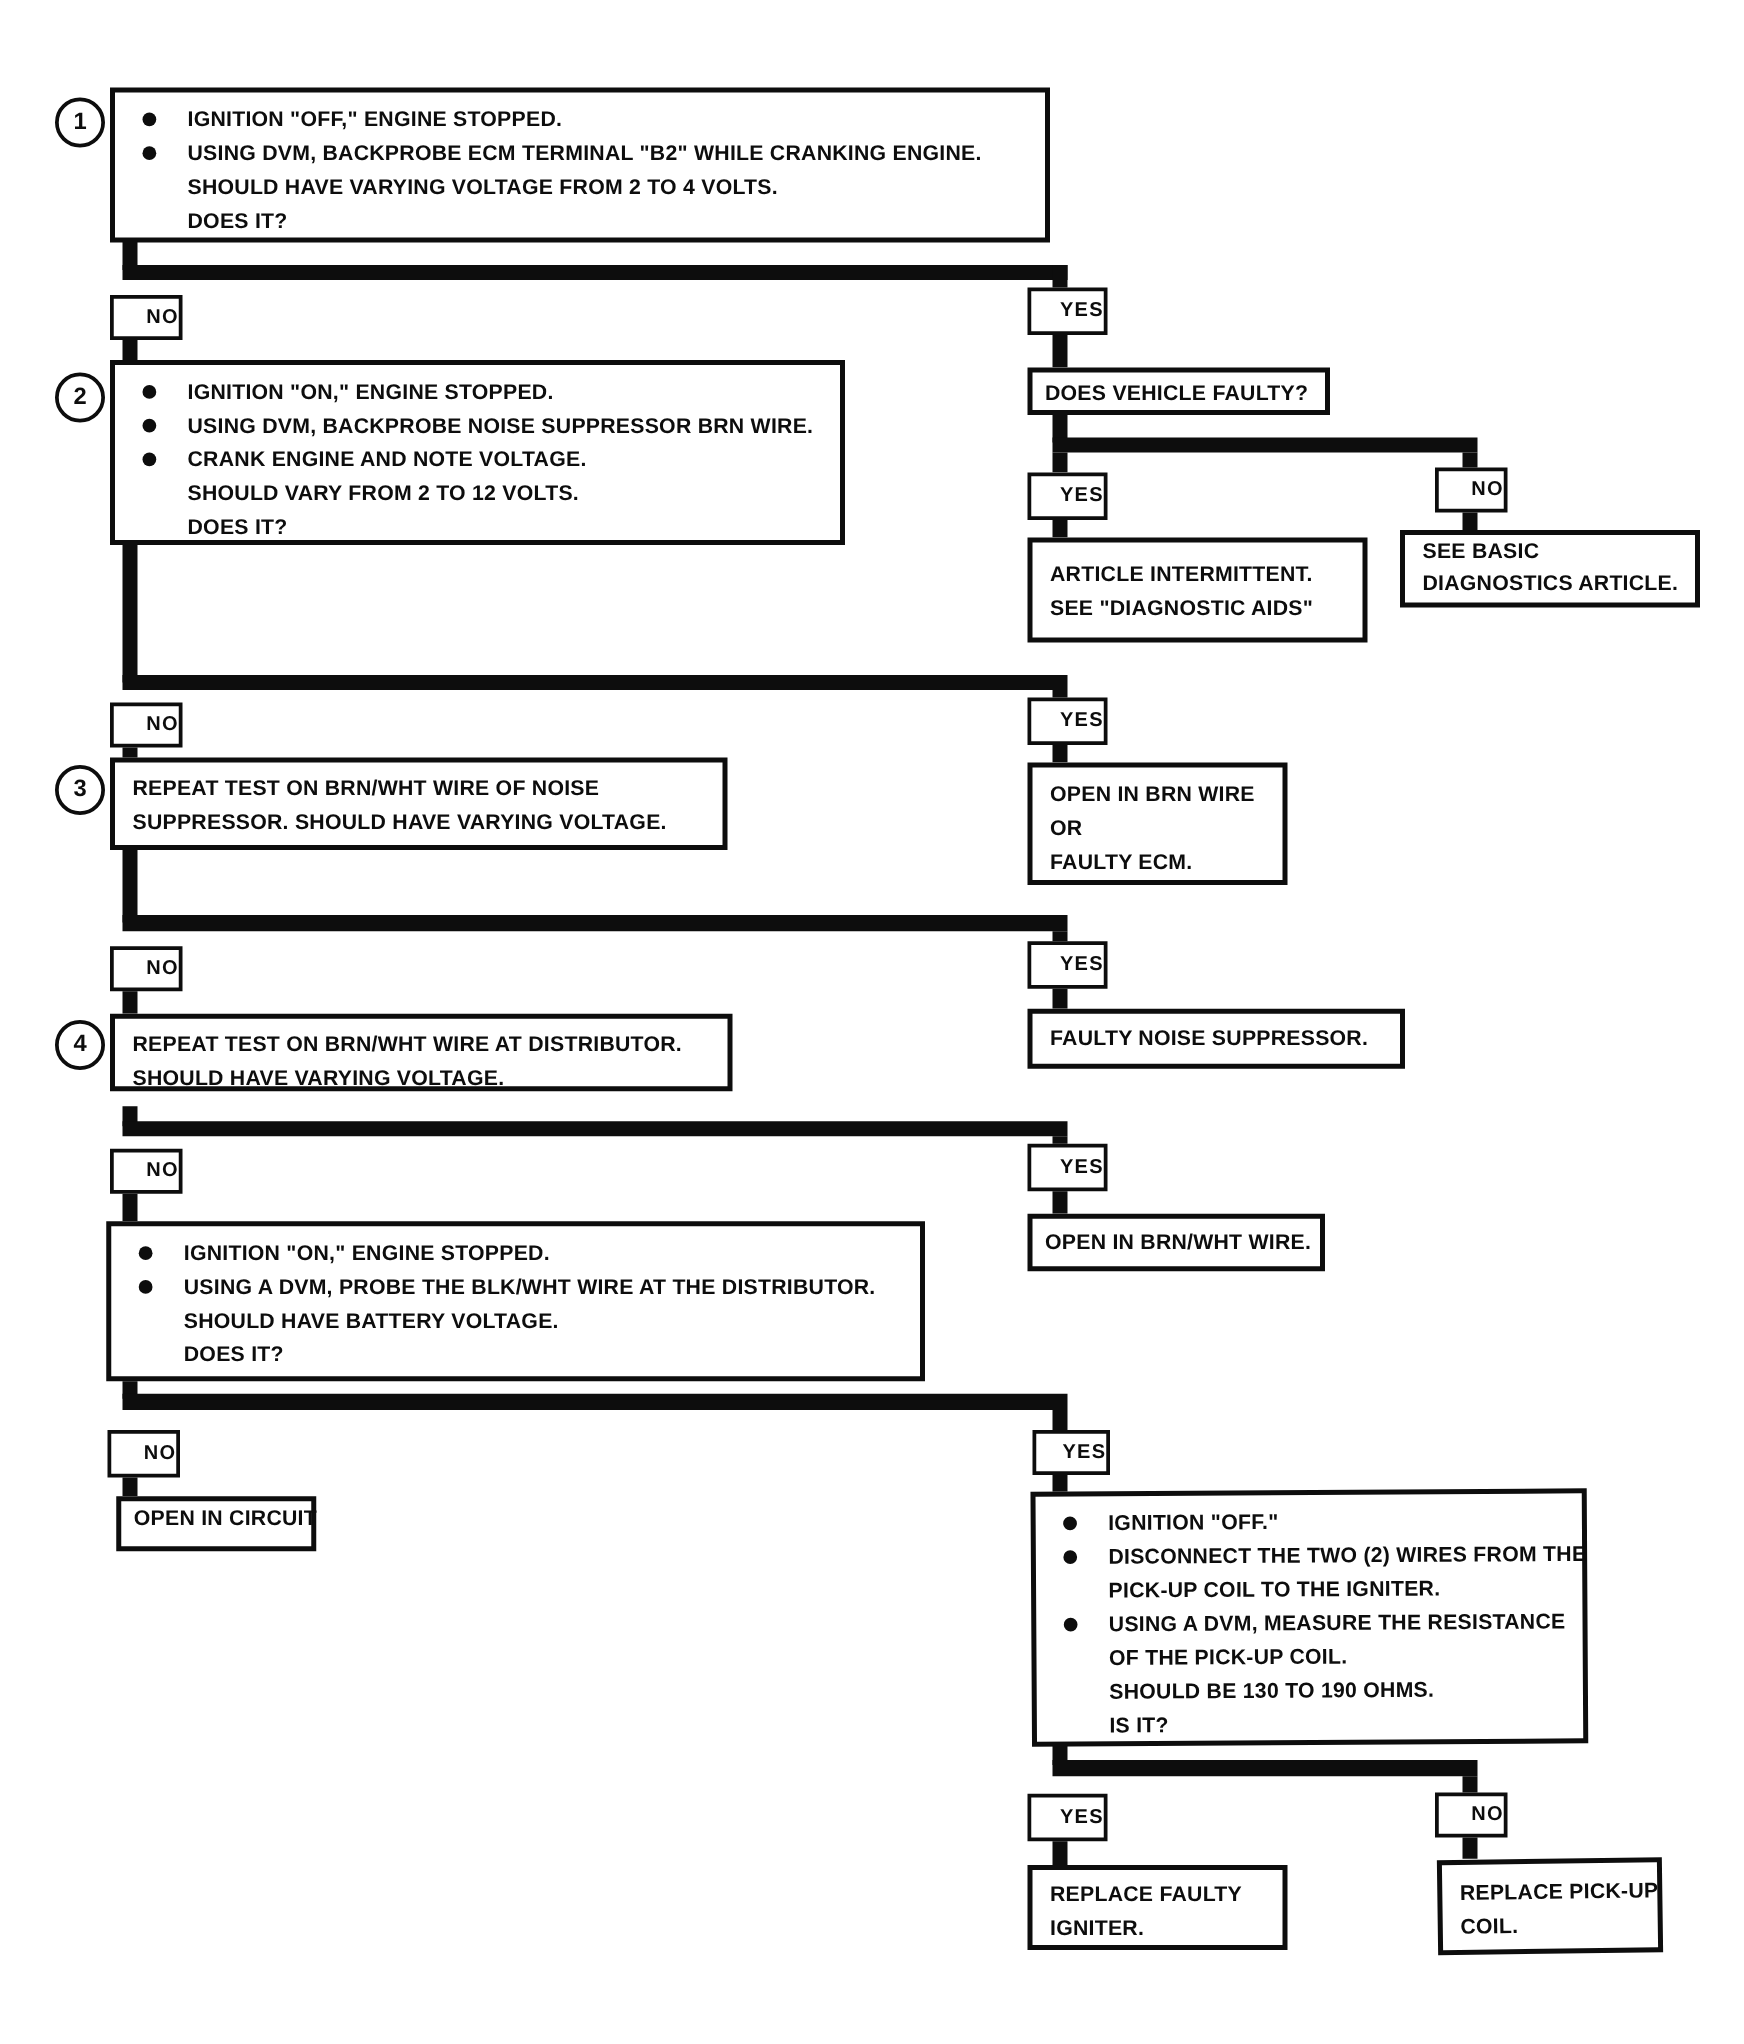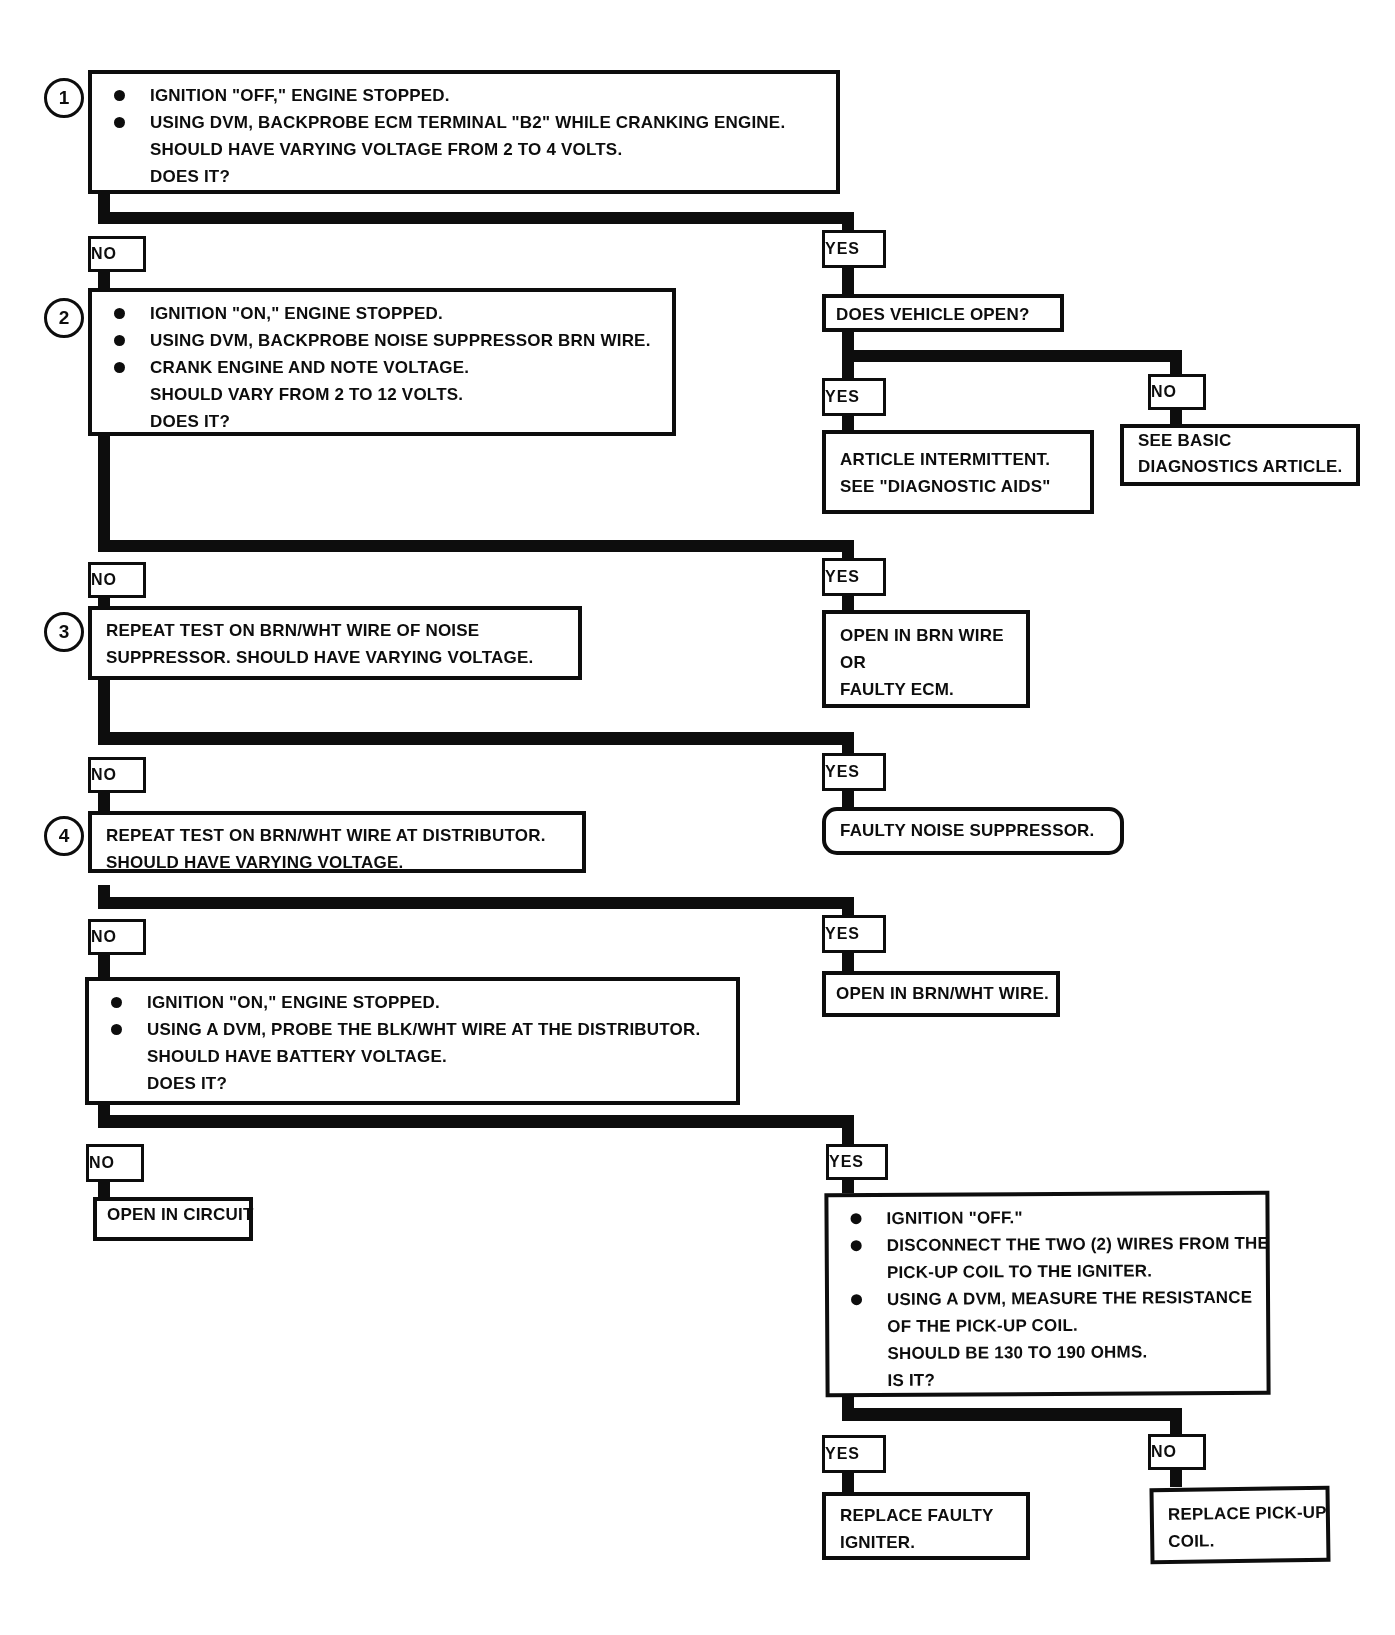--- a/index.html
+++ b/index.html
@@ -32,21 +32,21 @@
     background:#0d0d0d;margin:8px 25px 0 4px;
   }
   .ln.c{padding-left:40px;}
   
   .tag{
     position:absolute;
     border:3px solid #0d0d0d;
     background:#fff;
     box-sizing:border-box;
     font-weight:700;font-size:16px;letter-spacing:1px;
-    display:flex;align-items:center;justify-content:flex-start;
+    display:flex;align-items:center;justify-content:flex-end;
   }
   
   .numc{
     position:absolute;width:40px;height:40px;
     border:3px solid #0d0d0d;border-radius:50%;
     background:#fff;box-sizing:border-box;
     font-weight:700;font-size:19px;
     display:flex;align-items:center;justify-content:center;
   }
   
@@ -86,21 +86,21 @@
   </div>
   <div class="fbox bul" style="left:88px;top:288px;width:588px;height:148px;">
     <div class="ln b">IGNITION "ON," ENGINE STOPPED.</div>
     <div class="ln b">USING DVM, BACKPROBE NOISE SUPPRESSOR BRN WIRE.</div>
     <div class="ln b">CRANK ENGINE AND NOTE VOLTAGE.</div>
     <div class="ln c">SHOULD VARY FROM 2 TO 12 VOLTS.</div>
     <div class="ln c">DOES IT?</div>
   </div>
 
   <div class="fbox" style="left:822px;top:294px;width:242px;height:38px;padding:3px 10px;">
-    <div class="ln">DOES VEHICLE OPEN?</div>
+    <div class="ln">DOES VEHICLE FAULTY?</div>
   </div>
   <div class="cv" style="left:842px;top:332px;height:22px;"></div>
   <div class="ch" style="left:842px;top:350px;width:340px;"></div>
   <div class="cv" style="left:842px;top:362px;height:16px;"></div>
   <div class="cv" style="left:1170px;top:362px;height:14px;"></div>
   <div class="tag" style="left:822px;top:378px;width:64px;height:38px;">
     <span>YES</span>
   </div>
   <div class="tag" style="left:1148px;top:374px;width:58px;height:36px;">
     <span>NO</span>
@@ -153,21 +153,21 @@
   <div class="cv" style="left:98px;top:793px;height:18px;"></div>
   <div class="cv" style="left:842px;top:791px;height:16px;"></div>
 
   <div class="numc" style="left:44px;top:816px;">
     <span>4</span>
   </div>
   <div class="fbox" style="left:88px;top:811px;width:498px;height:62px;padding-top:7px;">
     <div class="ln">REPEAT TEST ON BRN/WHT WIRE AT DISTRIBUTOR.</div>
     <div class="ln">SHOULD HAVE VARYING VOLTAGE.</div>
   </div>
-  <div class="fbox" style="left:822px;top:807px;width:302px;height:48px;padding-top:6px;border-radius:15px;">
+  <div class="fbox" style="left:822px;top:807px;width:302px;height:48px;padding-top:6px;">
     <div class="ln">FAULTY NOISE SUPPRESSOR.</div>
   </div>
 
   <div class="cv" style="left:98px;top:885px;height:16px;"></div>
   <div class="ch" style="left:98px;top:897px;width:756px;"></div>
   <div class="cv" style="left:842px;top:909px;height:10px;"></div>
   <div class="tag" style="left:88px;top:919px;width:58px;height:36px;">
     <span>NO</span>
   </div>
   <div class="tag" style="left:822px;top:915px;width:64px;height:38px;">

